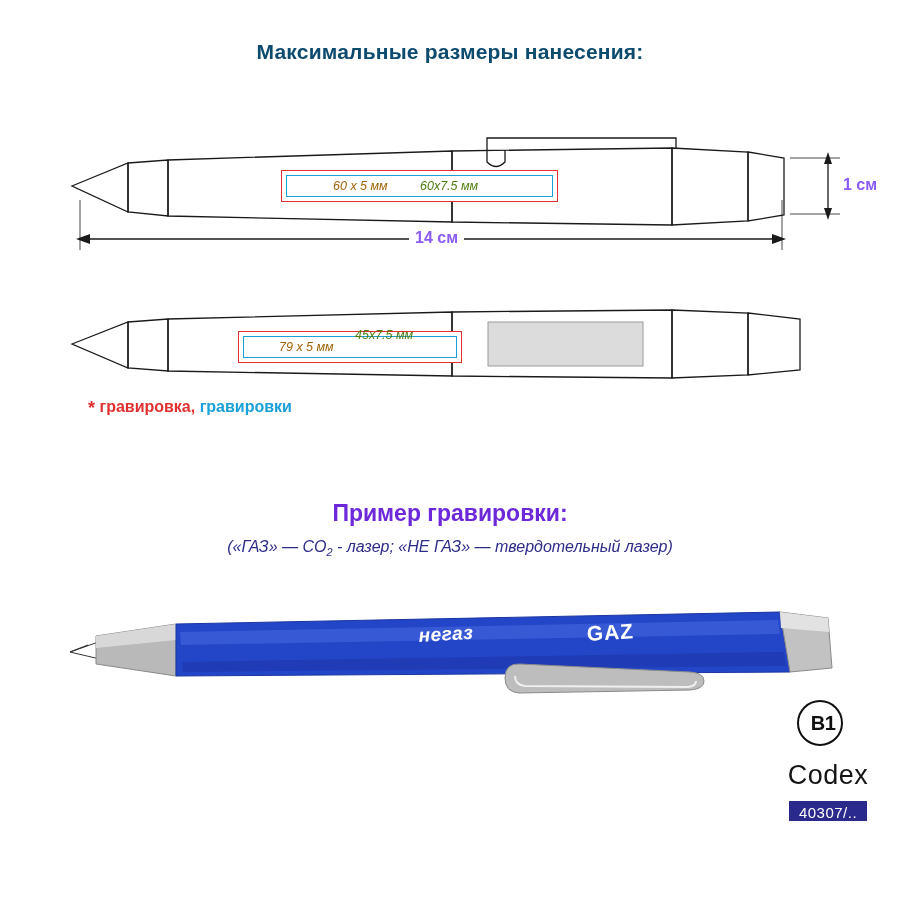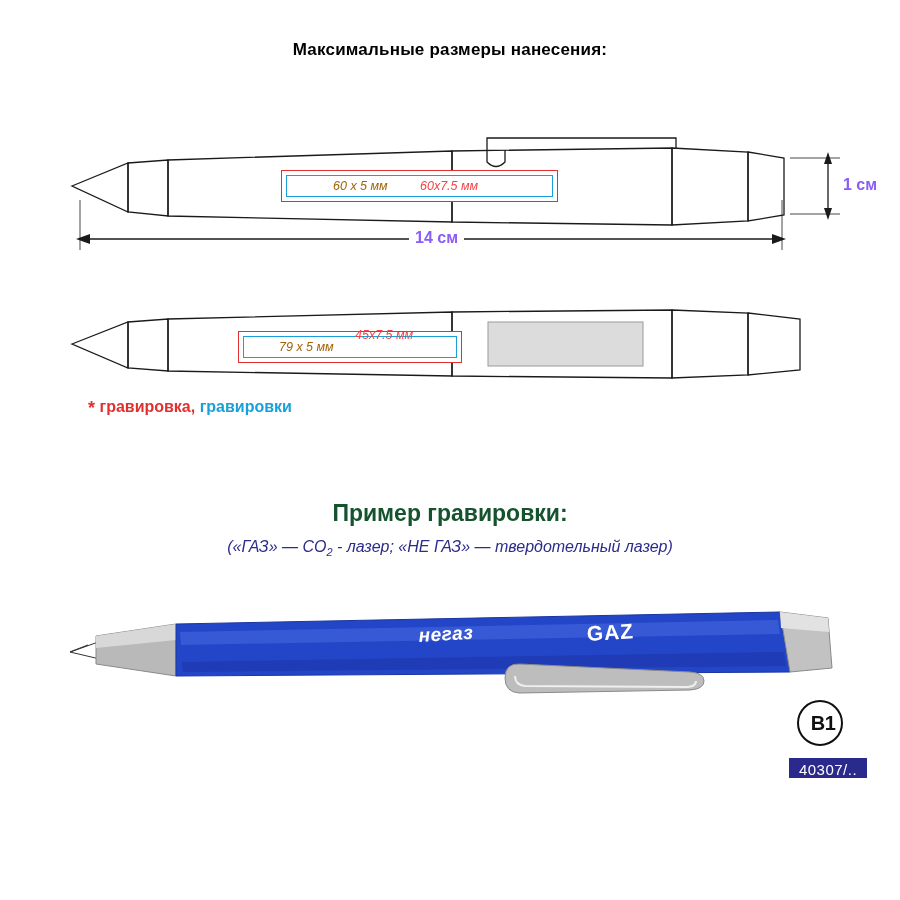--- a/index.html
+++ b/index.html
@@ -20,34 +20,34 @@
     height: 900px;
   }
 
   
   .title-main {
     position: absolute;
     left: 0;
     top: 40px;
     width: 900px;
     text-align: center;
-    font-size: 17px;
-    font-weight: bold;
-    color: #000000;
+    font-size: 21px;
+    font-weight: bold;
+    color: #0c4a6e;
     letter-spacing: 0.2px;
   }
   .title-sample {
     position: absolute;
     left: 0;
     top: 500px;
     width: 900px;
     text-align: center;
     font-size: 23px;
     font-weight: bold;
-    color: #14532d;
+    color: #6d28d9;
   }
   .title-sample-sub {
     position: absolute;
     left: 0;
     top: 538px;
     width: 900px;
     text-align: center;
     font-size: 16px;
     font-style: italic;
     color: #2c2c8a;
@@ -99,21 +99,21 @@
     border: 1px solid #1aa0d8;
     background: transparent;
   }
   .mark-label {
     position: absolute;
     font-size: 12.5px;
     font-style: italic;
     white-space: nowrap;
   }
   .lbl-red { color: #a16207; }
-  .lbl-blue { color: #ef4444; }
+  .lbl-blue { color: #4d7c0f; }
 
   .dim-label {
     position: absolute;
     font-size: 16px;
     font-weight: bold;
     color: #8b5cf6;
     background: #ffffff;
     padding: 0 6px;
     white-space: nowrap;
   }
@@ -288,16 +288,17 @@
   </div>
 
   <div class="pen-text-negaz">негаз</div>
   <div class="pen-text-gaz">GAZ</div>
 
   <div class="logo-block">
     <div class="logo-b1">
       <div class="circle"></div>
       <div class="b1text">B1</div>
     </div>
+    <div class="codex">Codex</div>
     <div class="code-badge">40307/..</div>
   </div>
 
 </div>
 
 </body></html>

